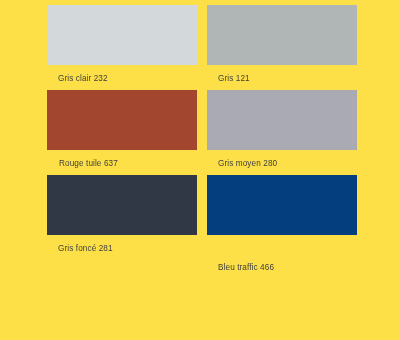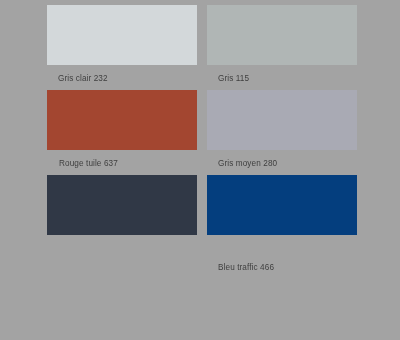--- a/index.html
+++ b/index.html
@@ -50,47 +50,48 @@
     font-size: 8.2px;
     line-height: 11px;
     color: #3f3f3f;
     letter-spacing: 0.1px;
     white-space: nowrap;
   }
 </style>
 </head>
 <body>
 
-<div id="palette-sheet" style="background: #a3a3a3;">
+<div id="palette-sheet" style="background: #fde047;">
   <div class="swatch-grid">
 
     <div class="swatch-cell">
       <div class="swatch-chip" style="background: rgb(211, 216, 218);"></div>
       <div class="swatch-label" style="color: rgb(63, 63, 63);">Gris clair 232</div>
     </div>
 
 
     <div class="swatch-cell">
       <div class="swatch-chip" style="background: rgb(176, 182, 181);"></div>
-      <div class="swatch-label" style="color: rgb(63, 63, 63);">Gris 115</div>
+      <div class="swatch-label" style="color: rgb(63, 63, 63);">Gris 121</div>
     </div>
 
     <div class="swatch-cell">
       <div class="swatch-chip" style="background: rgb(163, 70, 48);"></div>
       <div class="swatch-label" style="color: rgb(63, 63, 63); margin-left: 12px;">Rouge tuile 637</div>
     </div>
 
     <div class="swatch-cell">
       <div class="swatch-chip" style="background: rgb(169, 170, 180);"></div>
       <div class="swatch-label" style="color: rgb(63, 63, 63);">Gris moyen 280</div>
     </div>
 
 
     <div class="swatch-cell">
       <div class="swatch-chip" style="background: rgb(48, 56, 70);"></div>
+      <div class="swatch-label" style="color: rgb(63, 63, 63);">Gris foncé 281</div>
     </div>
 
     <div class="swatch-cell">
       <div class="swatch-chip" style="background: rgb(4, 62, 126);"></div>
       <div class="swatch-label" style="color: rgb(63, 63, 63); margin-top: 27px;">Bleu traffic 466</div>
     </div>
 
   </div>
 </div>
 

